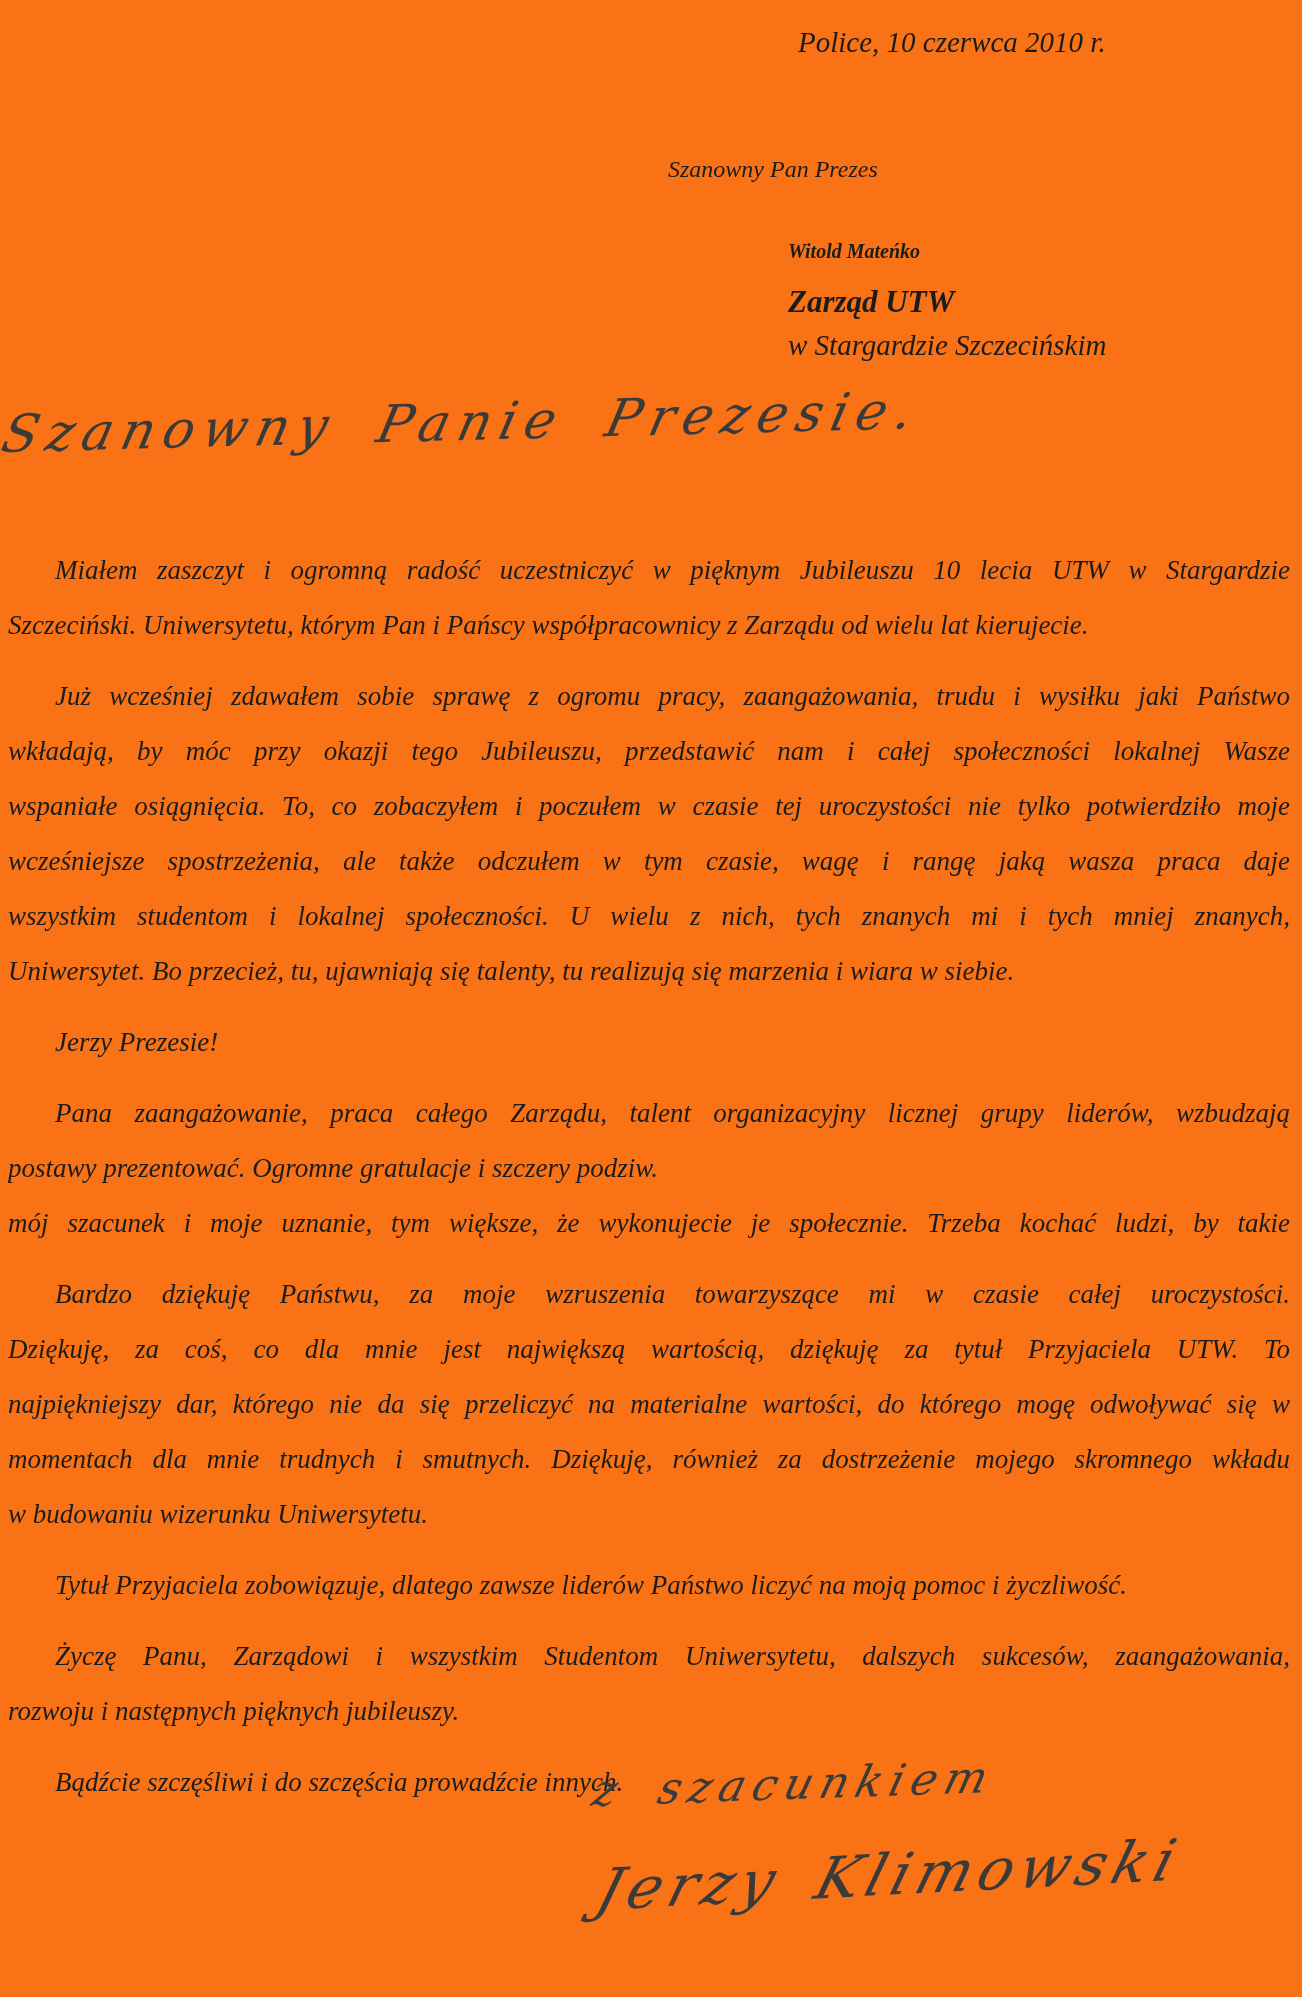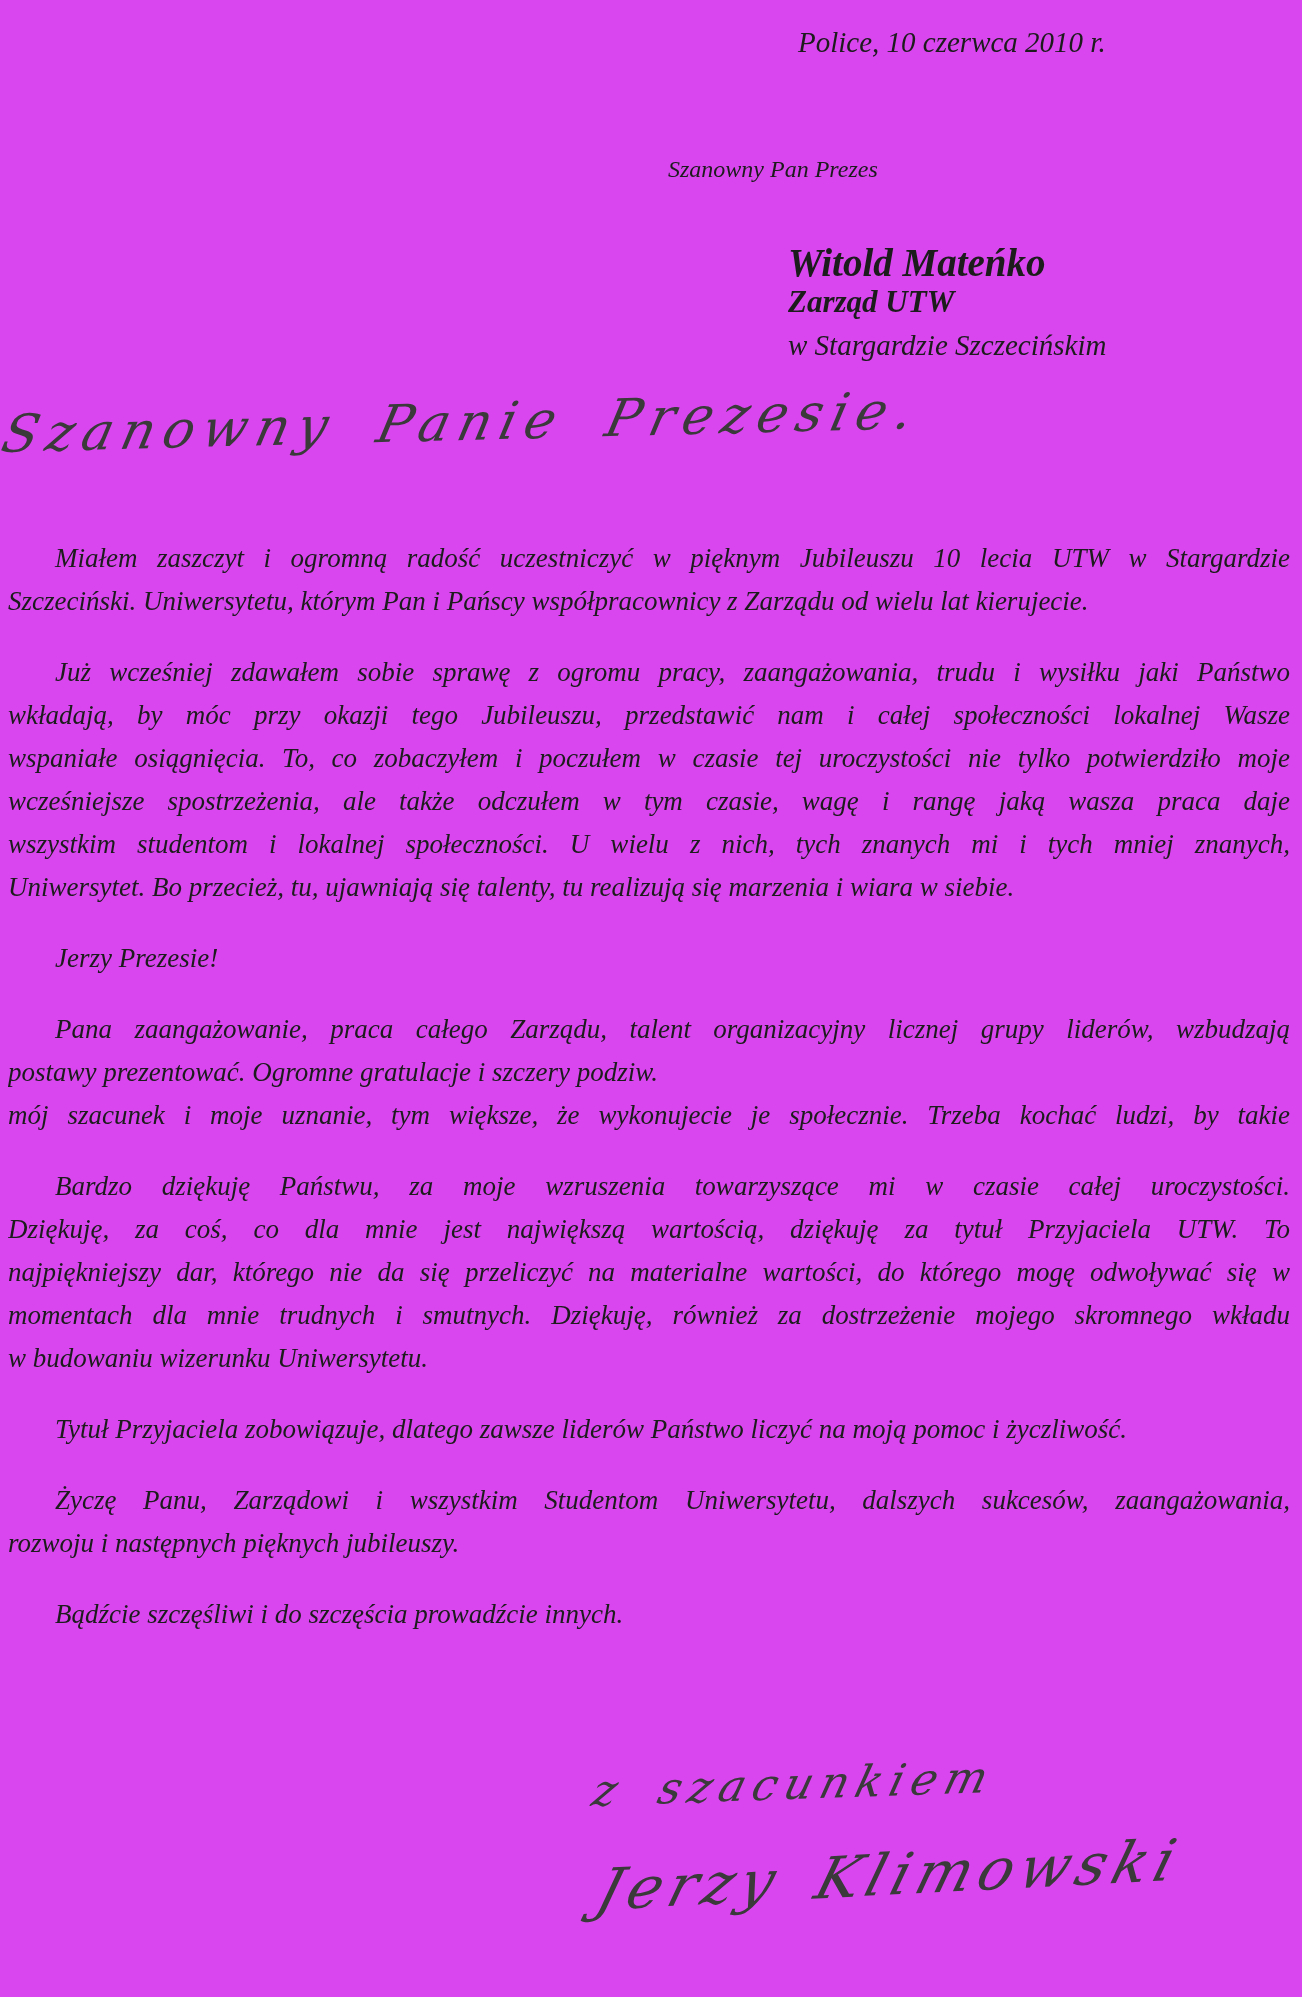--- a/index.html
+++ b/index.html
@@ -1,37 +1,37 @@
 <!DOCTYPE html>
 <html lang="pl"><head>
 <meta charset="utf-8">
 <title>Letter scan</title>
 <style>
   html,body { margin:0; padding:0; background:#ededed; }
   .page {
     position:relative;
     width:1302px; height:1997px;
     margin:0 auto;
-    background:#d946ef;
+    background:#f97316;
     font-family:"Liberation Serif", serif;
     font-style:italic;
     color:#1c1c1c;
     overflow:hidden;
   }
   .date-line {
     position:absolute; left:798px; top:26px;
     font-size:29px; white-space:nowrap;
   }
   .recipient-salutation {
     position:absolute; left:668px; top:156px;
     font-size:24px; white-space:nowrap;
   }
   .recipient-name {
     position:absolute; left:788px; top:240px;
-    font-size:39px; font-weight:bold; white-space:nowrap;
+    font-size:20px; font-weight:bold; white-space:nowrap;
   }
   .recipient-org {
     position:absolute; left:788px; top:284px;
     font-size:31px; font-weight:bold; white-space:nowrap;text-align:right;
   }
   .recipient-loc {
     position:absolute; left:788px; top:329px;
     font-size:29px; white-space:nowrap;
   }
   
@@ -57,21 +57,21 @@
     position:absolute; left:608px; top:1856px;
     font-size:58px; letter-spacing:6px; word-spacing:12px;
     transform:skewX(-18deg) rotate(-3deg);
     transform-origin:left top;
   }
   .letter-body {
     position:absolute; left:8px; right:12px; top:537px;
     font-size:27px; line-height:43px;
   }
   .para { margin:0 0 28px 0; }
-  .line { height:43px; overflow:hidden; }
+  .line { height:43px; overflow:hidden;margin-top:12px; }
   .line.stretch { text-align:justify; text-align-last:justify; }
   .line.indent { text-indent:47px; }
 </style>
 </head>
 <body>
 
 <div class="page">
 
   <div class="date-line">Police, 10 czerwca 2010 r.</div>
 

